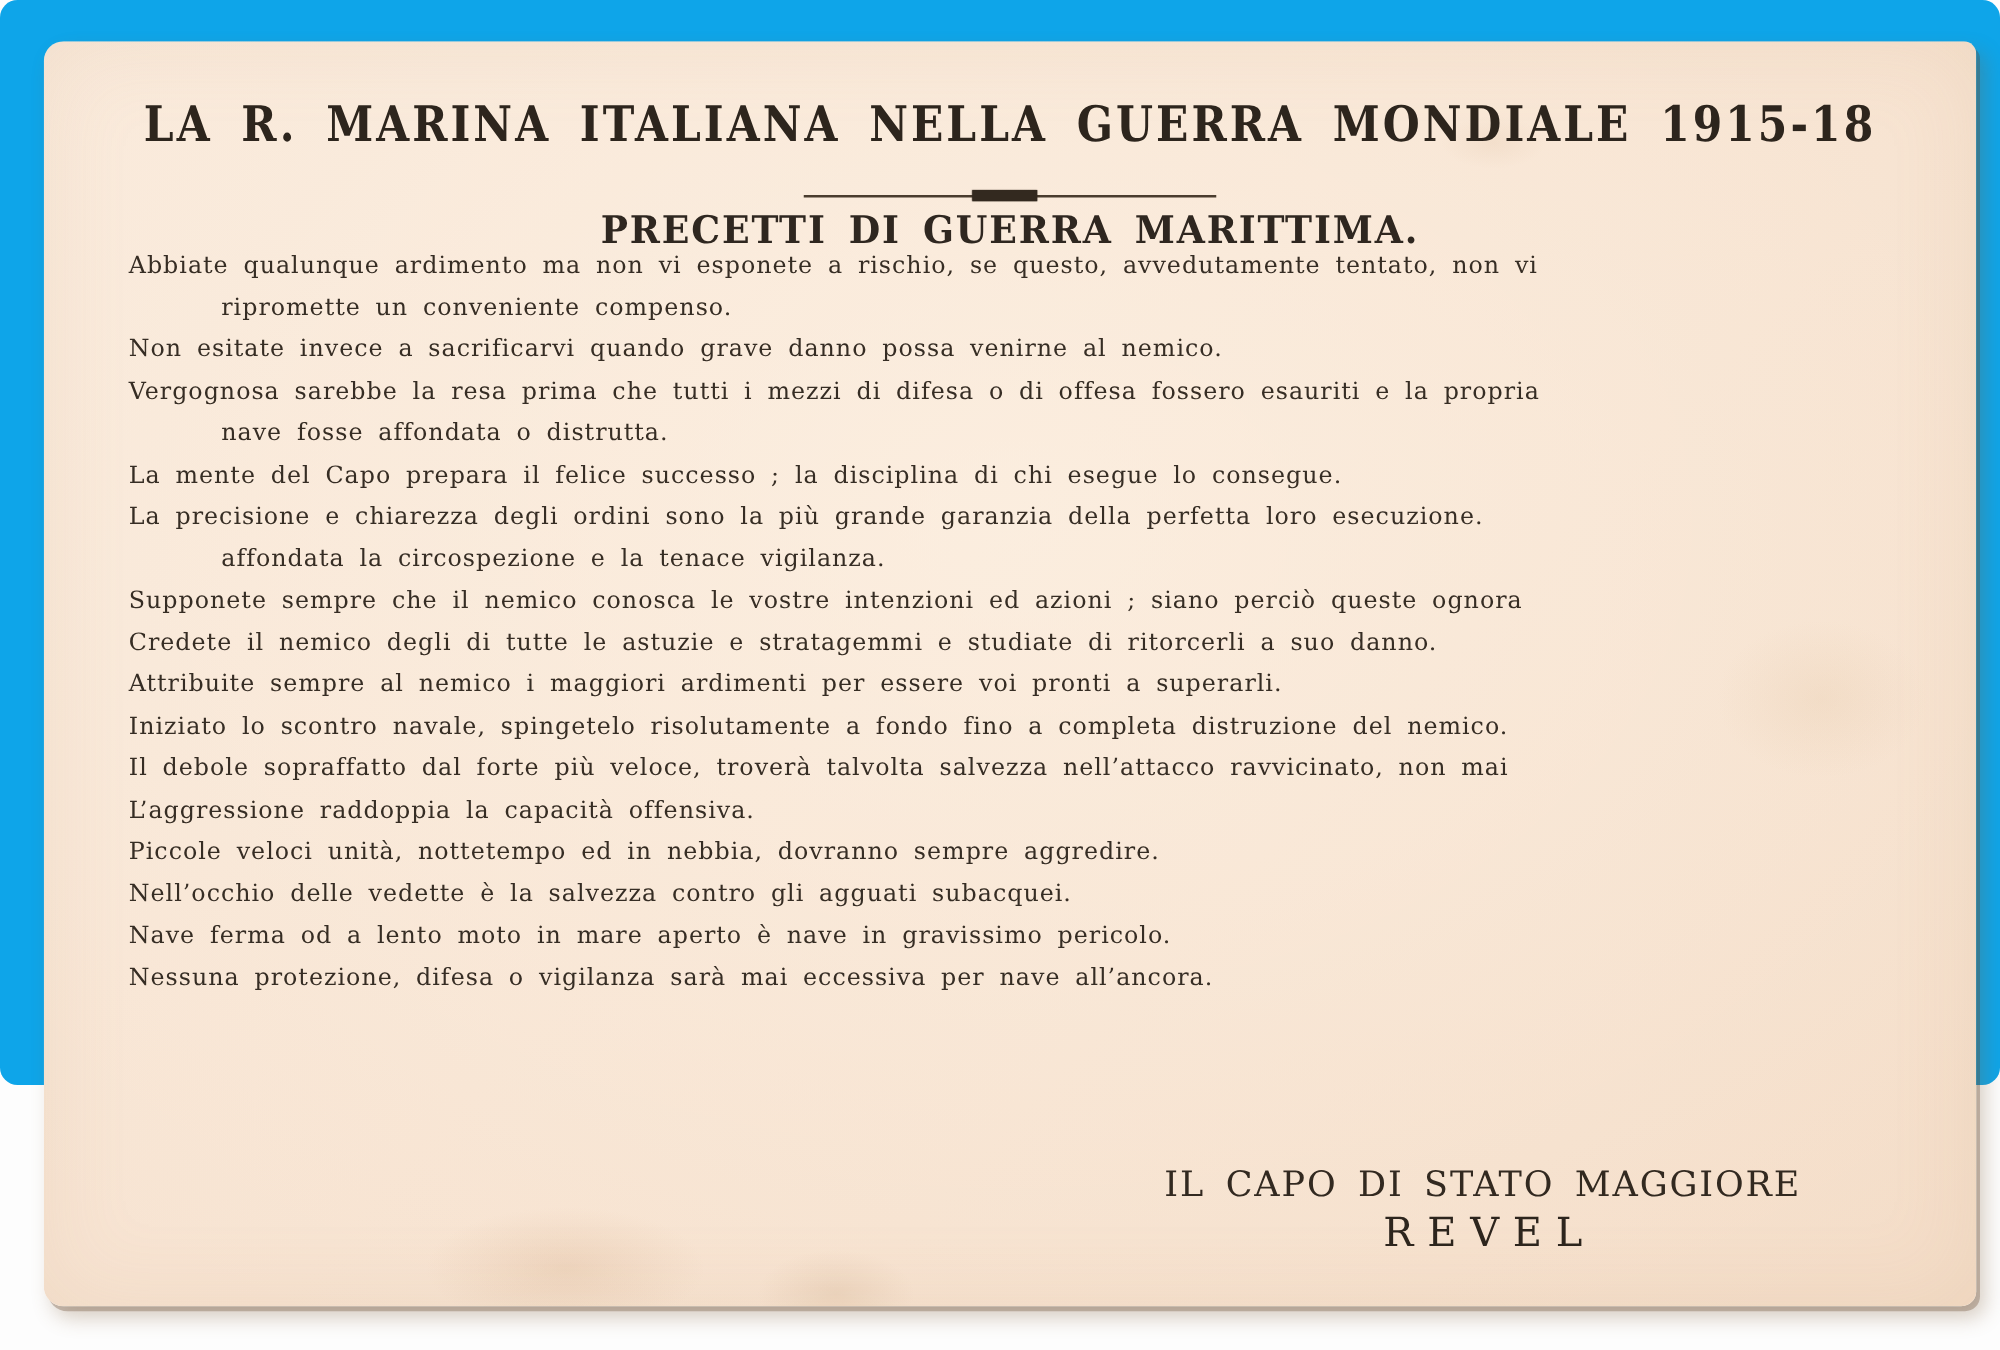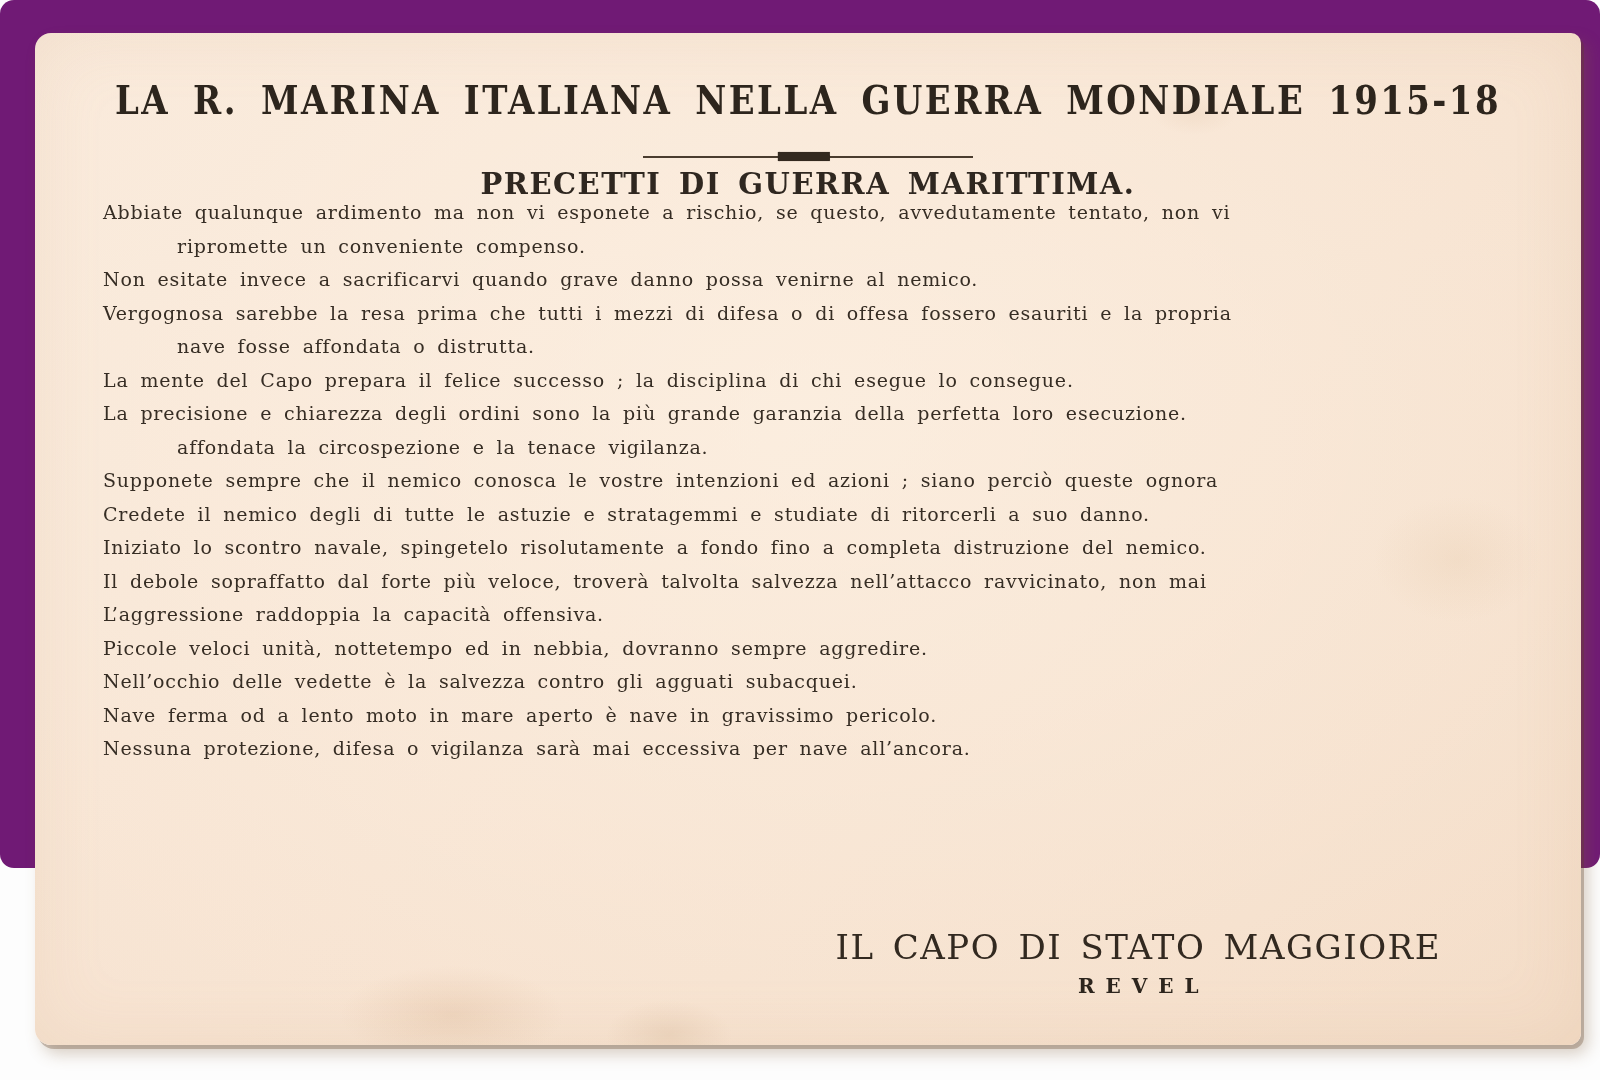--- a/index.html
+++ b/index.html
@@ -9,21 +9,21 @@
     height: 1080px;
     background: #fdfdfd;
     overflow: hidden;
     font-family: "DejaVu Serif", "Liberation Serif", serif;
   }
 
   .scan-page {
     position: relative;
     width: 1600px;
     height: 868px;
-    background: #701a75;
+    background: #0ea5e9;
     border-radius: 14px;
   }
 
   .card {
     position: absolute;
     left: 35px;
     top: 33px;
     width: 1546px;
     height: 1012px;
     border-radius: 16px 10px 12px 16px;
@@ -118,29 +118,29 @@
     padding-left: 74px;
   }
 
   .signature {
     position: absolute;
     top: 896px;
     right: 140px;
     text-align: center;
   }
   .signature .role {
-    font-size: 34px;
+    font-size: 28px;
     letter-spacing: 1.5px;
     word-spacing: 6px;
     line-height: 37px;
     color: #322920;
   }
   .signature .name {
-    font-size: 20px;
-    font-weight: bold;
+    font-size: 32px;
+    font-weight: normal;
     letter-spacing: 11px;
     line-height: 40px;
     color: #2d251d;
     padding-left: 11px; 
   }
 </style>
 </head>
 <body>
 
 <div class="scan-page">
@@ -159,20 +159,21 @@
         <div class="line">Abbiate qualunque ardimento ma non vi esponete a rischio, se questo, avvedutamente tentato, non vi</div>
         <div class="line indent">ripromette un conveniente compenso.</div>
         <div class="line">Non esitate invece a sacrificarvi quando grave danno possa venirne al nemico.</div>
         <div class="line">Vergognosa sarebbe la resa prima che tutti i mezzi di difesa o di offesa fossero esauriti e la propria</div>
         <div class="line indent">nave fosse affondata o distrutta.</div>
         <div class="line">La mente del Capo prepara il felice successo ; la disciplina di chi esegue lo consegue.</div>
         <div class="line">La precisione e chiarezza degli ordini sono la più grande garanzia della perfetta loro esecuzione.</div>
         <div class="line indent">affondata la circospezione e la tenace vigilanza.</div>
         <div class="line">Supponete sempre che il nemico conosca le vostre intenzioni ed azioni ; siano perciò queste ognora</div>
         <div class="line">Credete il nemico degli di tutte le astuzie e stratagemmi e studiate di ritorcerli a suo danno.</div>
+        <div class="line">Attribuite sempre al nemico i maggiori ardimenti per essere voi pronti a superarli.</div>
         <div class="line">Iniziato lo scontro navale, spingetelo risolutamente a fondo fino a completa distruzione del nemico.</div>
         <div class="line">Il debole sopraffatto dal forte più veloce, troverà talvolta salvezza nell’attacco ravvicinato, non mai</div>
         <div class="line">L’aggressione raddoppia la capacità offensiva.</div>
         <div class="line">Piccole veloci unità, nottetempo ed in nebbia, dovranno sempre aggredire.</div>
         <div class="line">Nell’occhio delle vedette è la salvezza contro gli agguati subacquei.</div>
         <div class="line">Nave ferma od a lento moto in mare aperto è nave in gravissimo pericolo.</div>
         <div class="line">Nessuna protezione, difesa o vigilanza sarà mai eccessiva per nave all’ancora.</div>
       </div>
 
     <div class="signature">

